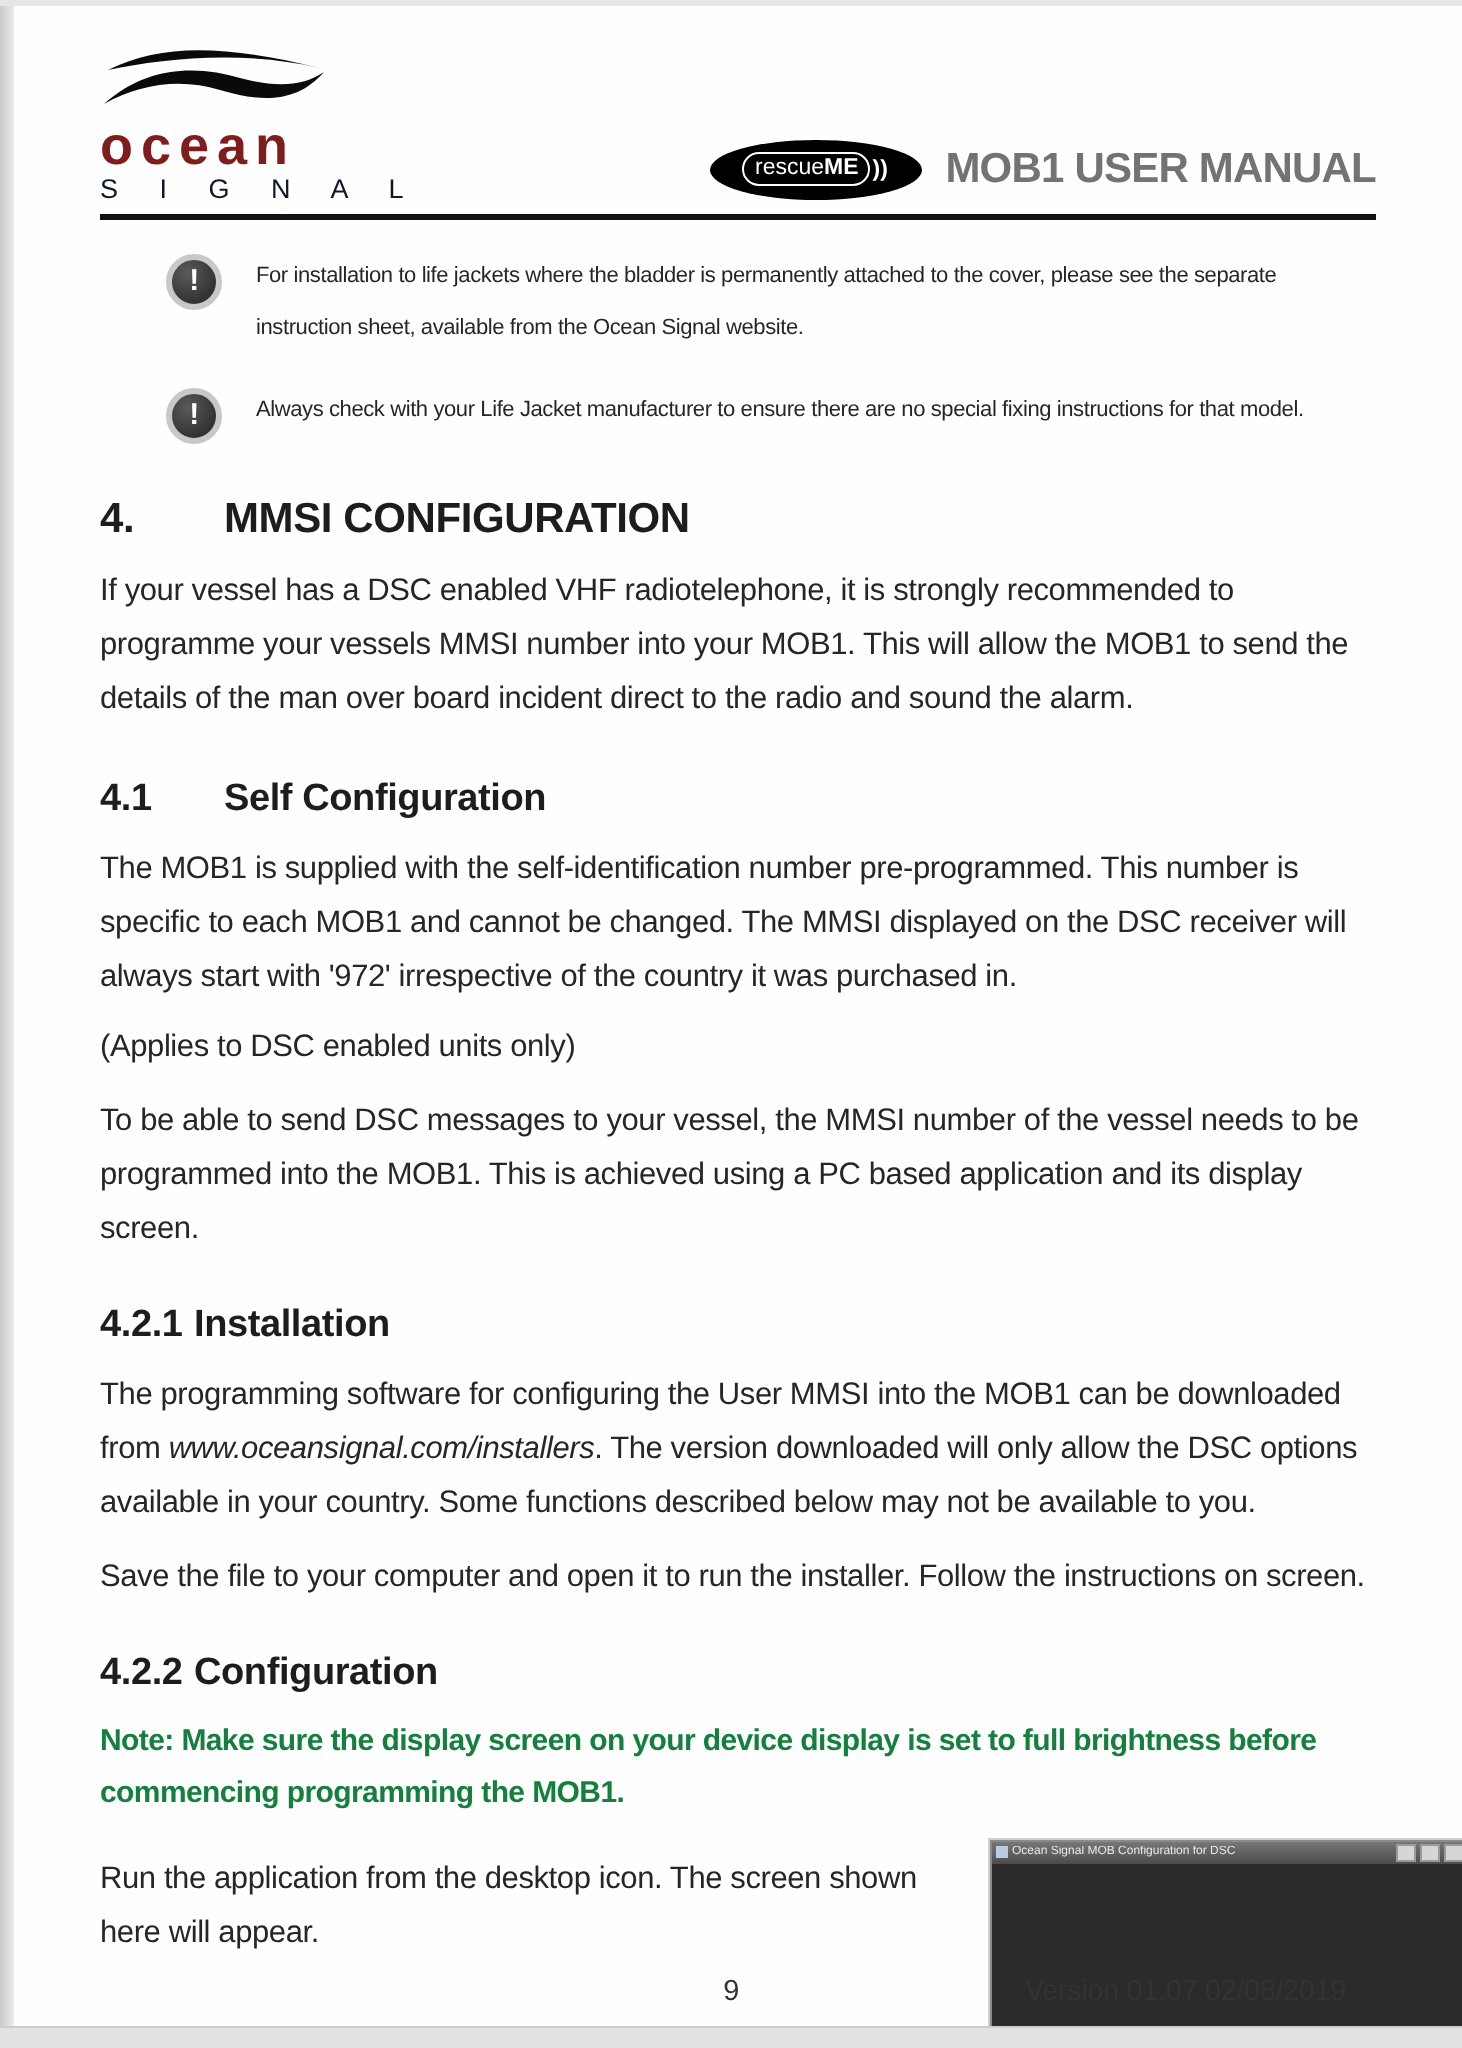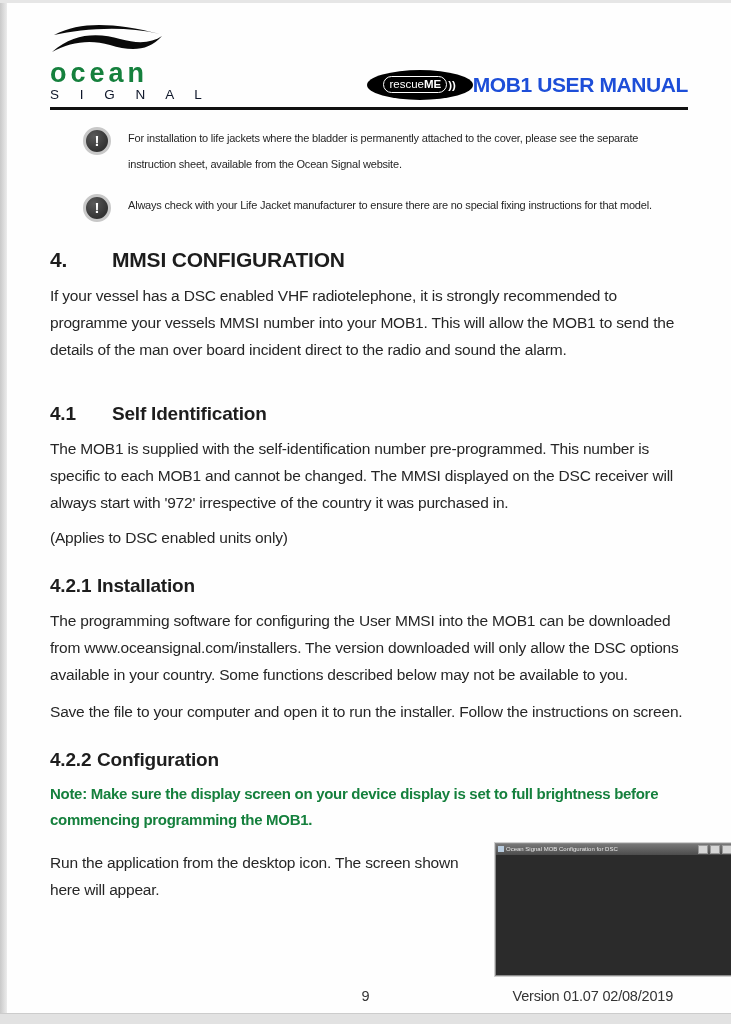--- a/index.html
+++ b/index.html
@@ -12,55 +12,55 @@
     background:linear-gradient(to right,#c9c9c9,#ececec);}
   .edge-top{position:absolute;left:0;top:0;right:0;height:3px;background:#e6e6e6;}
   .edge-bottom{position:absolute;left:0;bottom:0;right:0;height:10px;
     background:#e2e2e2;border-top:1px solid #cccccc;}
   .content{padding:18px 43px 0 50px;}
 
   
   .header{display:flex;justify-content:space-between;align-items:flex-end;}
   .logo{line-height:1;}
   .logo svg{display:block;margin-left:2px;}
-  .logo .ocean{font-size:27px;font-weight:bold;letter-spacing:4px;color:#15803d;margin-top:-2px;}
+  .logo .ocean{font-size:27px;font-weight:bold;letter-spacing:4px;color:#7f1d1d;margin-top:-2px;}
   .logo .signal{font-size:13.5px;letter-spacing:8.5px;color:#0f172a;margin-top:1px;}
-  .header-right{display:flex;align-items:center;padding-bottom:2px;}
+  .header-right{display:flex;align-items:center;gap:12px;padding-bottom:2px;}
   .badge{
     background:#000;color:#fff;border-radius:50%/50%;
     width:106px;height:30px;display:flex;align-items:center;justify-content:center;
     font-size:11.5px;letter-spacing:0;
   }
   .badge .ring{border:1px solid #fff;border-radius:9px;padding:1px 5px 2px 5px;display:inline-block;}
   .badge b{font-weight:bold;}
   .badge .waves{font-weight:bold;margin-left:1px;}
-  .doc-title{font-size:21px;font-weight:bold;color:#1d4ed8;letter-spacing:-0.4px;}
+  .doc-title{font-size:21px;font-weight:bold;color:#737373;letter-spacing:-0.4px;}
   .rule{height:3px;background:#111;margin-top:5px;}
 
   
   .note{display:flex;gap:17px;margin:15px 0 0 33px;}
   .note-icon{
     flex:0 0 auto;width:22px;height:22px;border-radius:50%;margin-top:2px;
     background:radial-gradient(circle at 35% 30%,#5a5a5a,#333 70%);
     border:3px solid #c8c8c8;color:#fff;font-weight:bold;font-size:15px;
     display:flex;align-items:center;justify-content:center;line-height:1;
   }
   .note-text{width:552px;font-size:11px;line-height:26px;}
 
   
   h1,h2,h3{margin:0;color:#1d1d1d;display:flex;}
   h1{font-size:21px;margin-top:26px;}
   h1 .num{width:62px;flex:0 0 auto;}
-  h2{font-size:19px;margin-top:40px;}
+  h2{font-size:19px;margin-top:26px;}
   h2 .num{width:62px;flex:0 0 auto;}
   h3{font-size:19px;margin-top:24px;}
   h3 .num{width:47px;flex:0 0 auto;}
   p{font-size:15.5px;line-height:27px;margin:10px 0 0 0;}
   .subnote{margin-top:8px;}
-  .italic{}
+  .italic{font-style:italic;}
   .bold-note{font-weight:bold;font-size:15px;line-height:26px;letter-spacing:-0.3px;color:#15803d;}
 
   
   .cfg-row{display:flex;margin-top:2px;}
   .cfg-left{width:436px;flex:0 0 auto;}
   .cfg-left p{margin-top:14px;}
   .app{
     margin-left:9px;margin-top:8px;width:238px;height:131px;flex:0 0 auto;
     border:1px solid #8a8a8a;background:#2b2b2b;display:flex;flex-direction:column;
     box-shadow:0 0 0 1px #d0d0d0;letter-spacing:0;
@@ -116,25 +116,26 @@
     </div>
 
     <h1>
       <span class="num">4.</span>
       <span>MMSI CONFIGURATION</span>
     </h1>
     <p>If your vessel has a DSC enabled VHF radiotelephone, it is strongly recommended to programme your vessels MMSI number into your MOB1.  This will allow the MOB1 to send the details of the man over board incident direct to the radio and sound the alarm.</p>
 
     <h2>
       <span class="num">4.1</span>
-      <span>Self Identification</span>
+      <span>Self Configuration</span>
     </h2>
     <p>The MOB1 is supplied with the self-identification number pre-programmed.  This number is specific to each MOB1 and cannot be changed.  The MMSI displayed on the DSC receiver will always start with '972' irrespective of the country it was purchased in.</p>
 
     <p class="subnote">(Applies to DSC enabled units only)</p>
+    <p>To be able to send DSC messages to your vessel, the MMSI number of the vessel needs to be programmed into the MOB1.  This is achieved using a PC based application and its display screen.</p>
 
     <h3>
       <span class="num">4.2.1</span>
       <span>Installation</span>
     </h3>
     <p><span>The programming software for configuring the User MMSI into the MOB1 can be downloaded from </span><span class="italic">www.oceansignal.com/installers</span><span>. The version downloaded will only allow the DSC options available in your country.  Some functions described below may not be available to you.</span></p>
     <p>Save the file to your computer and open it to run the installer.  Follow the instructions on screen.</p>
 
     <h3>
       <span class="num">4.2.2</span>

